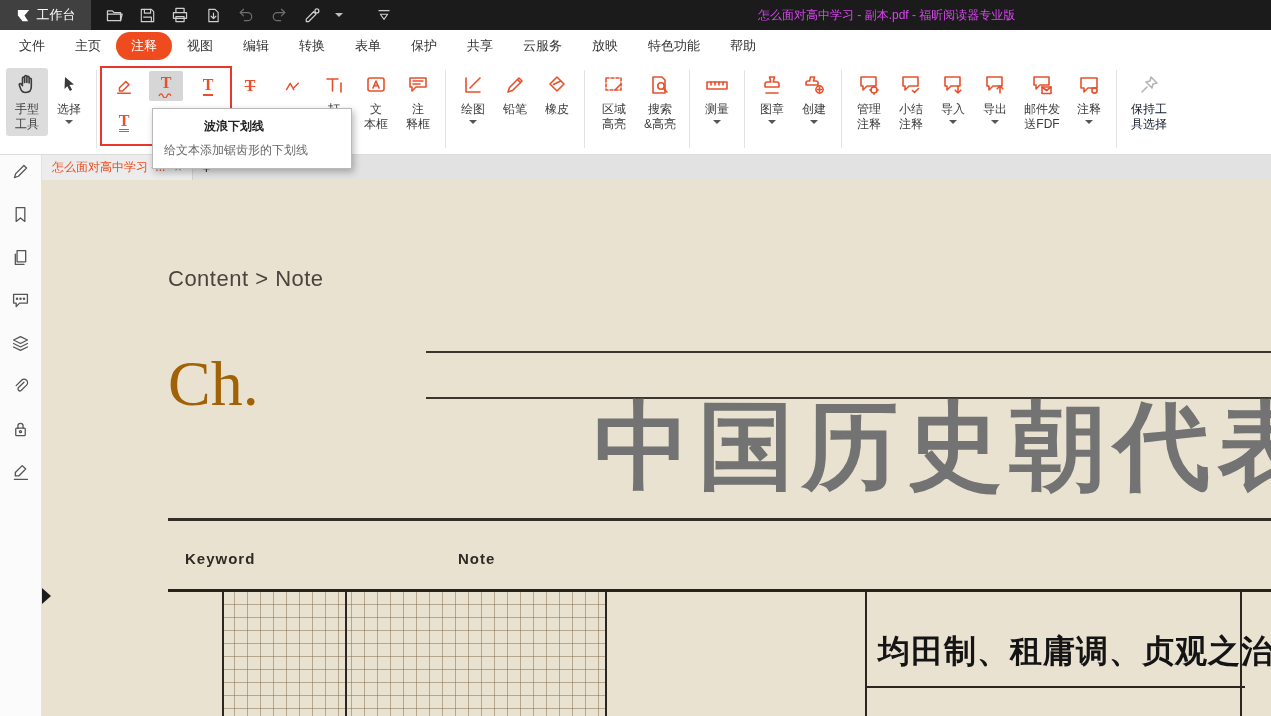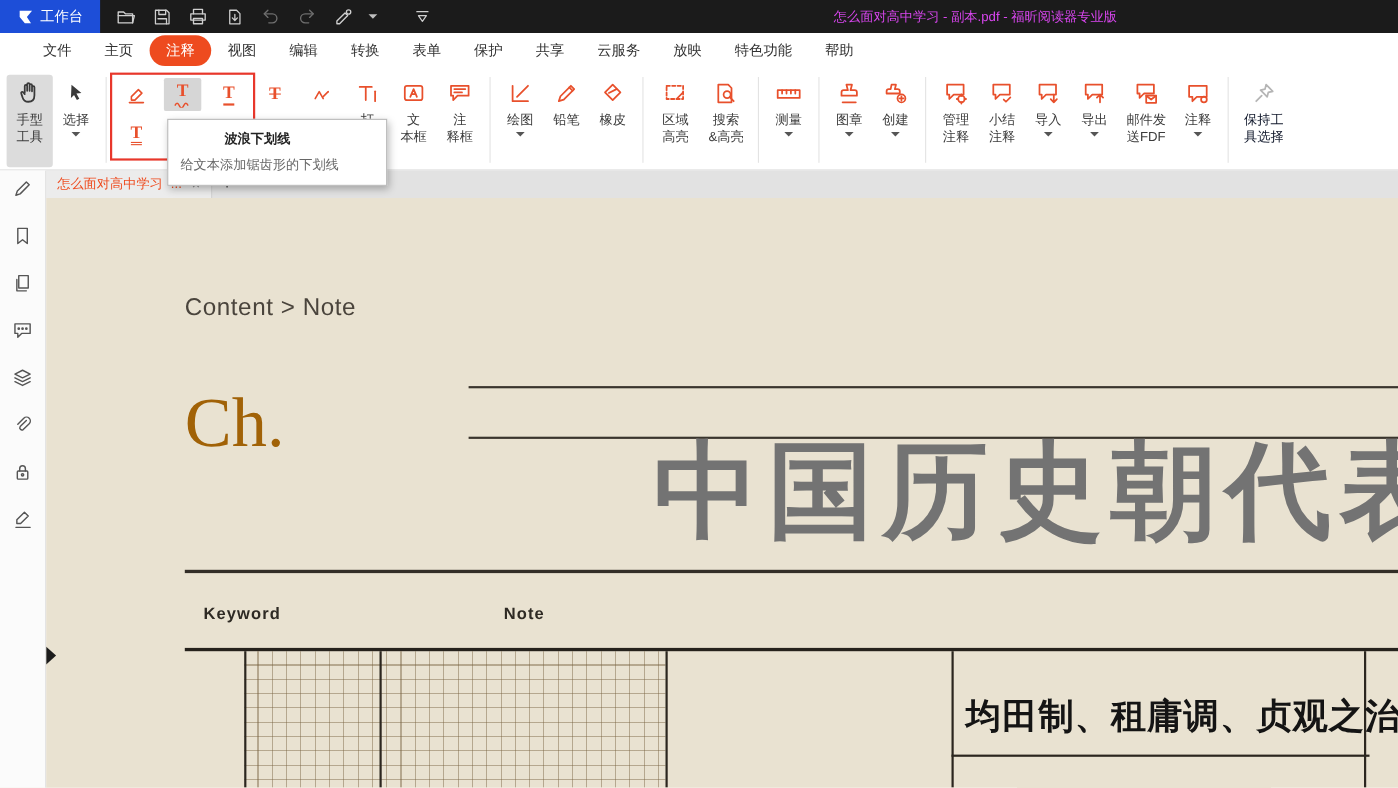--- a/index.html
+++ b/index.html
@@ -1,41 +1,41 @@
 <!DOCTYPE html>
 <html><head>
 <meta charset="utf-8">
 <style>
   html,body{margin:0;padding:0;}
   body{width:1271px;height:716px;position:relative;overflow:hidden;background:#fff;
        font-family:"Liberation Sans","DejaVu Sans",sans-serif;-webkit-font-smoothing:antialiased;}
 
   
   .titlebar{position:absolute;top:0;left:0;right:0;height:30px;background:#1b1b1b;display:flex;align-items:center;}
-  .logo{width:91px;height:30px;background:#1d4ed8;display:flex;align-items:center;justify-content:center;gap:6px;
+  .logo{width:91px;height:30px;background:#404040;display:flex;align-items:center;justify-content:center;gap:6px;
         color:#fff;font-size:13px;flex:0 0 auto;}
   .tb-icons{display:flex;align-items:center;gap:13px;padding-left:13px;}
   .tbi{width:20px;height:20px;display:flex;align-items:center;justify-content:center;}
   .win-title{position:absolute;left:758px;top:0;height:30px;line-height:30px;color:#d946ef;font-size:12px;white-space:nowrap;}
   .caret-sm{width:0;height:0;border-left:4px solid transparent;border-right:4px solid transparent;border-top:4px solid #bfbfbf;}
 
   
-  .menubar{position:absolute;top:30px;left:0;right:0;height:32px;background:#fff;display:flex;align-items:center;padding-left:24px;}
+  .menubar{position:absolute;top:30px;left:0;right:0;height:32px;background:#fff;display:flex;align-items:center;padding-left:4px;}
   .mtab{padding:5px 15px;font-size:13px;color:#333;white-space:nowrap;}
   .mtab.active{background:#ee4b1f;color:#fff;border-radius:14px;}
 
   
   .ribbon{position:absolute;top:62px;left:0;right:0;height:93px;background:#fff;border-bottom:1px solid #dcdcdc;
           display:flex;align-items:flex-start;padding:6px 0 0 6px;box-sizing:border-box;}
   .tool{display:flex;flex-direction:column;align-items:center;width:42px;flex:0 0 auto;font-size:12px;color:#3c3c3c;line-height:15px;}
   .tool.w46{width:46px;} .tool.w52{width:52px;}
   .tool .ic{height:34px;display:flex;align-items:center;justify-content:center;}
   .tool .l{text-align:center;white-space:nowrap;}
   .tool .dd{margin-top:3px;width:0;height:0;border-left:4px solid transparent;border-right:4px solid transparent;border-top:4px solid #555;}
-  .tool.selected{background:#dcdcdc;border-radius:3px;padding-bottom:20px;}
+  .tool.selected{background:#dcdcdc;border-radius:3px;padding-bottom:4px;}
   .tool.disabled{color:#0f172a;}
   .vsep{width:1px;height:78px;background:#e3e3e3;margin:2px 6px;flex:0 0 auto;}
 
   .mgroup{display:grid;grid-template-columns:repeat(5,42px);grid-auto-rows:36px;justify-items:center;align-items:center;flex:0 0 auto;}
   .mg-item{width:34px;height:30px;display:flex;align-items:center;justify-content:center;}
   .mg-item.hovered{background:#d6d6d6;border-radius:2px;}
   .tcol{display:flex;flex-direction:column;align-items:center;gap:1px;}
   .tico{font-family:"Liberation Serif","DejaVu Serif",serif;font-weight:bold;color:#e8502c;font-size:16px;line-height:1;}
   .tico.u{border-bottom:2px solid #e8502c;padding-bottom:1px;}
   .tico.uu{border-bottom:3px double #e8502c;}

